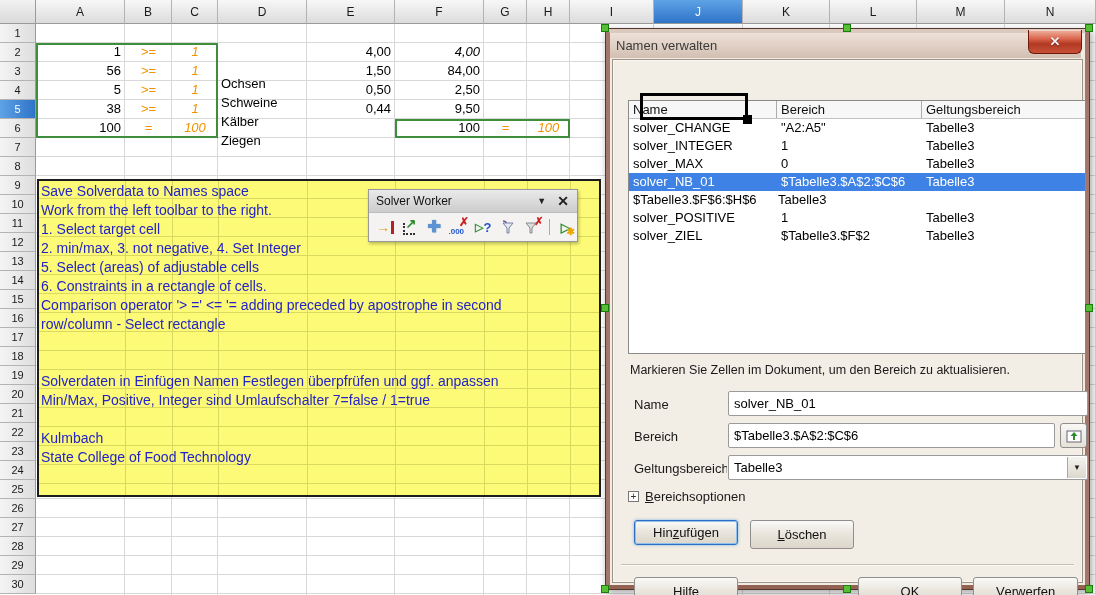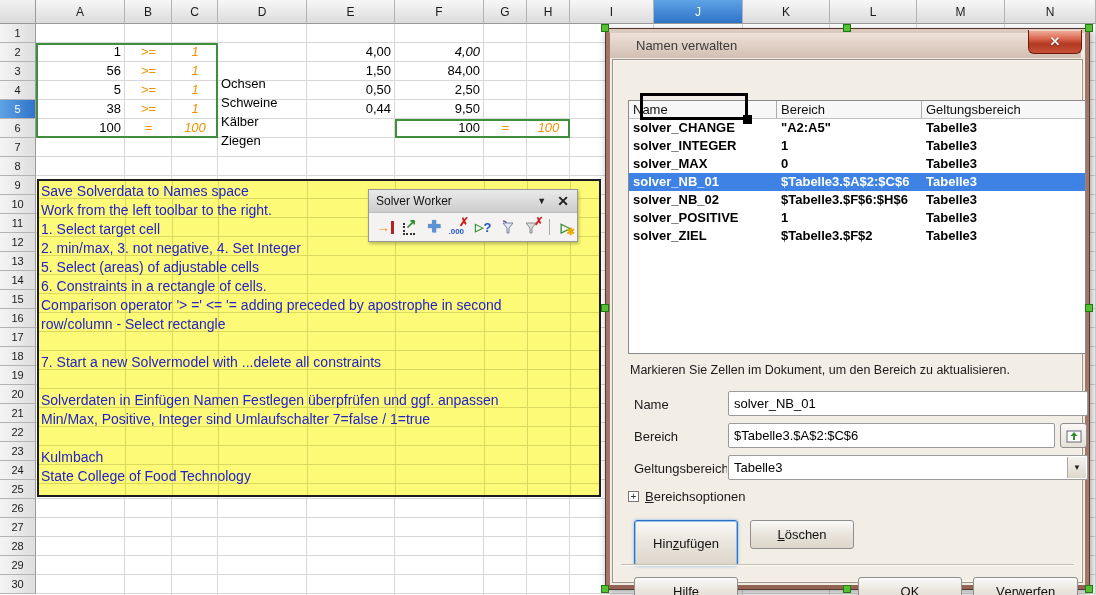--- a/index.html
+++ b/index.html
@@ -46,34 +46,34 @@
   .tb-body { display:flex; align-items:center; height:28px; padding-left:5px; gap:2px; }
   .tbtn { width:24px; height:22px; position:relative; display:flex; align-items:center; justify-content:center; }
   .tsep { width:1px; height:16px; background:#aaa; margin:0 3px; }
   
   #dialog { position:absolute; left:605px; top:28px; width:485px; height:562px;
     background:#f1ece3; border:1px solid #54382e; box-shadow:2px 3px 8px rgba(0,0,0,.35); z-index:10; }
   .dlg-frame { position:absolute; inset:0; border:4px solid; pointer-events:none;
     border-color:#dcc9be #a4766a #946253 #a4766a; }
   .dlg-title { position:absolute; left:4px; right:8px; top:4px; height:25px;
     background:linear-gradient(#eee1d8,#d2bfb2); display:flex; align-items:center;
-    padding-left:26px; font-size:13px; color:#3a3a3a; }
+    padding-left:6px; font-size:13px; color:#3a3a3a; }
   .dlg-close { position:absolute; right:7px; top:1px; width:54px; height:24px;
     background:linear-gradient(#efb5a2 0%,#d9614a 40%,#b23a23 60%,#c85137 100%);
     border:1px solid #6e180c; border-top:none; border-radius:0 0 6px 6px;
     display:flex; align-items:center; justify-content:center; color:#eef0f2;
     font-size:13px; font-weight:bold; text-shadow:0 1px 1px #701307;
     box-shadow:inset 0 1px 0 rgba(255,255,255,.45); z-index:12; }
   .dlg-body { position:absolute; left:6px; right:6px; top:30px; bottom:6px;
     background:#f2ede5; border:1px solid #9c9488; box-shadow:inset 0 0 0 1px #faf7f1; }
   .nlist { position:absolute; left:15px; top:40px; width:458px; height:254px;
     background:#fff; border:1px solid #8a8a8a; font-size:13px; overflow:hidden; }
   .nl-head { display:flex; height:18px; background:#f7f7f7; border-bottom:1px solid #c2c2c2; }
   .nl-head span { line-height:17px; padding-left:4px; border-right:1px solid #ababab; color:#111; }
-  .nl-row { display:flex; height:18px; color:#000;font-weight:bold; }
+  .nl-row { display:flex; height:18px; color:#000; }
   .nl-row span { line-height:18px; padding-left:4px; overflow:hidden; white-space:nowrap; }
   .nl-row.sel { background:#3d82e4; color:#fff; }
   .lc1 { width:148px; flex:none; } .lc2 { width:145px; flex:none; } .lc3 { flex:1; }
   .dlg-info { position:absolute; left:17px; top:303px; font-size:12.5px; color:#1a1a1a; white-space:nowrap; }
   .flabel { position:absolute; font-size:13px; color:#1a1a1a; white-space:nowrap; overflow:hidden; }
   .fld { position:absolute; background:#fff; border:1px solid #9a9a9a; border-radius:2px;
     font-size:13px; line-height:23px; padding-left:5px; white-space:nowrap; overflow:hidden; color:#000; }
   .combo-btn { position:absolute; right:1px; top:1px; bottom:1px; width:19px;
     background:linear-gradient(#f5f3ef,#ddd8cd); border-left:1px solid #b0a89a;
     display:flex; align-items:center; justify-content:center; font-size:8px; color:#222; }
@@ -220,21 +220,20 @@
 
   <div class="nline">Save Solverdata to Names space</div>
       <div class="nline">Work from the left toolbar to the right.</div>
       <div class="nline">1. Select target cell</div>
       <div class="nline">2. min/max, 3. not negative, 4. Set Integer</div>
       <div class="nline">5. Select (areas) of adjustable cells</div>
       <div class="nline">6. Constraints in a rectangle of cells.</div>
       <div class="nline">Comparison operator '&gt; =' &lt;= '= adding preceded by apostrophe in second</div>
       <div class="nline">row/column - Select rectangle</div>
       <div class="nline"></div>
-      <div class="nline">7. Start a new Solvermodel with ...delete all constraints</div>
       <div class="nline"></div>
       <div class="nline">Solverdaten in Einfügen Namen Festlegen überpfrüfen und ggf. anpassen</div>
       <div class="nline">Min/Max, Positive, Integer sind Umlaufschalter 7=false / 1=true</div>
       <div class="nline"></div>
       <div class="nline">Kulmbach</div>
       <div class="nline">State College of Food Technology</div>
     </div>
 </div>
 
 <div id="toolbar">
@@ -314,21 +313,20 @@
             <span class="lc1">solver_MAX</span>
             <span class="lc2">0</span>
             <span class="lc3">Tabelle3</span>
           </div>
           <div class="nl-row sel">
             <span class="lc1">solver_NB_01</span>
             <span class="lc2">$Tabelle3.$A$2:$C$6</span>
             <span class="lc3">Tabelle3</span>
           </div>
           <div class="nl-row">
-            <span class="lc1">solver_NB_02</span>
             <span class="lc2">$Tabelle3.$F$6:$H$6</span>
             <span class="lc3">Tabelle3</span>
           </div>
           <div class="nl-row">
             <span class="lc1">solver_POSITIVE</span>
             <span class="lc2">1</span>
             <span class="lc3">Tabelle3</span>
           </div>
           <div class="nl-row">
             <span class="lc1">solver_ZIEL</span>
@@ -357,21 +355,21 @@
     <div class="fld" style="left:115px;top:395px;width:360px;height:25px">
       <span>Tabelle3</span>
       <span class="combo-btn">▼</span>
     </div>
 
     <div class="optbox">+</div>
     <div class="flabel" style="left:32px;top:429px">
       <span></span><u>B</u><span>ereichsoptionen</span>
     </div>
 
-    <div class="btn focus" style="left:21px;top:460px;width:104px;height:46px">
+    <div class="btn focus" style="left:21px;top:460px;width:104px;height:25px">
       <span>Hin</span>
         <u>z</u>
         <span>ufügen</span>
     </div>
     <div class="btn" style="left:137px;top:460px;width:104px;height:29px">
       <span></span>
         <u>L</u>
         <span>öschen</span>
     </div>
 

